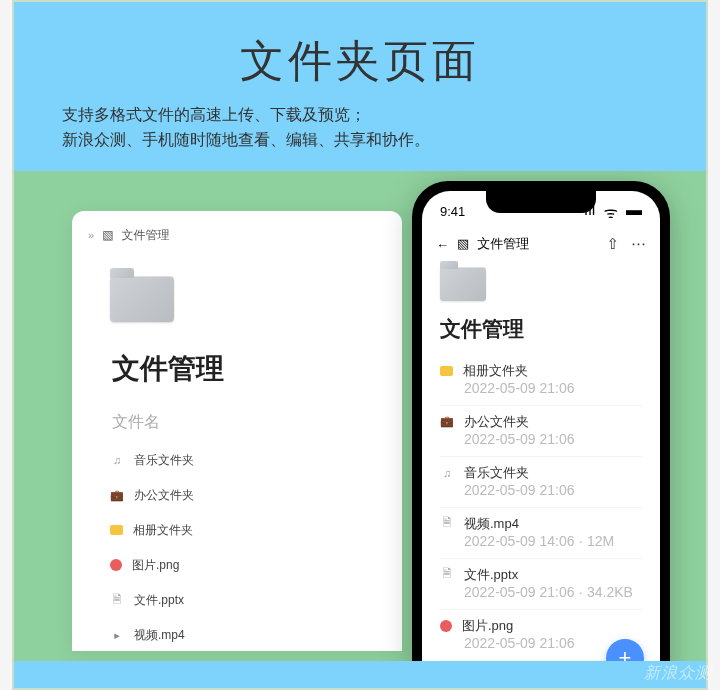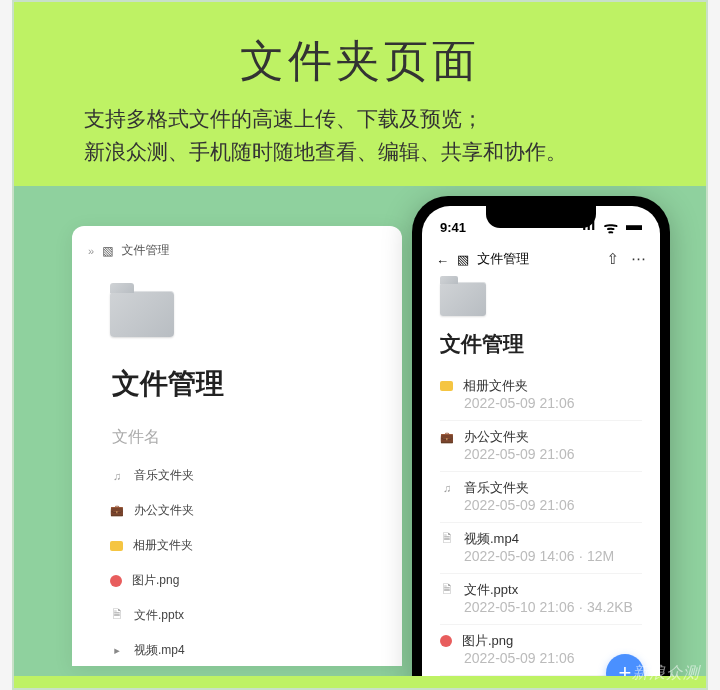--- a/index.html
+++ b/index.html
@@ -7,39 +7,39 @@
   width: 720px;
   height: 690px;
   background: #f5f5f5;
   font-family: -apple-system, BlinkMacSystemFont, "PingFang SC", sans-serif;
   overflow: hidden;
 }
 .outer-frame {
   width: 696px;
   height: 690px;
   margin: 0 auto;
-  background: #bef264;
+  background: #7dd3fc;
   border: 2px solid #c8e0c8;
   position: relative;
 }
 .title-section {
   text-align: center;
   padding: 30px 40px 12px;
 }
 .page-title {
   font-size: 44px;
   font-family: "STKaiti", "KaiTi", cursive;
   color: #333;
   letter-spacing: 4px;
 }
 .subtitle {
   text-align: left;
-  padding: 0 70px 18px;
+  padding: 0 48px 18px;
   font-family: "STKaiti", "KaiTi", cursive;
-  font-size: 21px;
+  font-size: 16px;
   color: #333;
   line-height: 1.55;
 }
 .green-panel {
   background: #8fd19e;
   margin: 0;
   height: 490px;
   position: relative;
   overflow: hidden;
 }
@@ -149,21 +149,21 @@
   background: #000;
   border-radius: 0 0 14px 14px;
   z-index: 10;
 }
 .status-bar {
   display: flex;
   justify-content: space-between;
   align-items: center;
   padding: 10px 18px 4px;
   font-size: 13px;
-  font-weight: 700;
+  font-weight: 400;
 }
 .status-icons { display: flex; gap: 8px; font-size: 16px; }
 .phone-nav {
   display: flex;
   align-items: center;
   justify-content: space-between;
   padding: 8px 14px 4px;
   font-size: 13px;
 }
 .nav-left { display: flex; align-items: center; gap: 8px; }
@@ -227,21 +227,21 @@
   background: #4a90ff;
   color: #fff;
   display: flex;
   align-items: center;
   justify-content: center;
   font-size: 22px;
   box-shadow: 0 3px 8px rgba(74,144,255,0.4);
 }
 .watermark {
   position: absolute;
-  right: 20px;
+  right: 8px;
   bottom: 6px;
   font-size: 16px;
   color: rgba(255,255,255,0.55);
   font-style: italic;
   letter-spacing: 1px;
 }
 .ic-music { color: #999; }
 .ic-folder-y { background: #f5c542; width: 13px; height: 10px; border-radius: 2px; }
 .ic-img { background: #e85d5d; width: 12px; height: 12px; border-radius: 50%; }
 .ic-doc { color: #888; }
@@ -354,21 +354,21 @@
                 <span class="mini-icon ic-doc">🗎</span>
                 <span>视频.mp4</span>
               </div>
             <div class="p-meta">2022-05-09 14:06 · 12M</div>
           </div>
           <div class="p-item">
             <div class="p-row">
                 <span class="mini-icon ic-doc">🗎</span>
                 <span>文件.pptx</span>
               </div>
-            <div class="p-meta">2022-05-10 21:06 · 34.2KB</div>
+            <div class="p-meta">2022-05-09 21:06 · 34.2KB</div>
           </div>
           <div class="p-item">
             <div class="p-row">
                 <span class="mini-icon ic-img"></span>
                 <span>图片.png</span>
               </div>
             <div class="p-meta">2022-05-09 21:06</div>
           </div>
         </div>
         <div class="fab">+</div>

